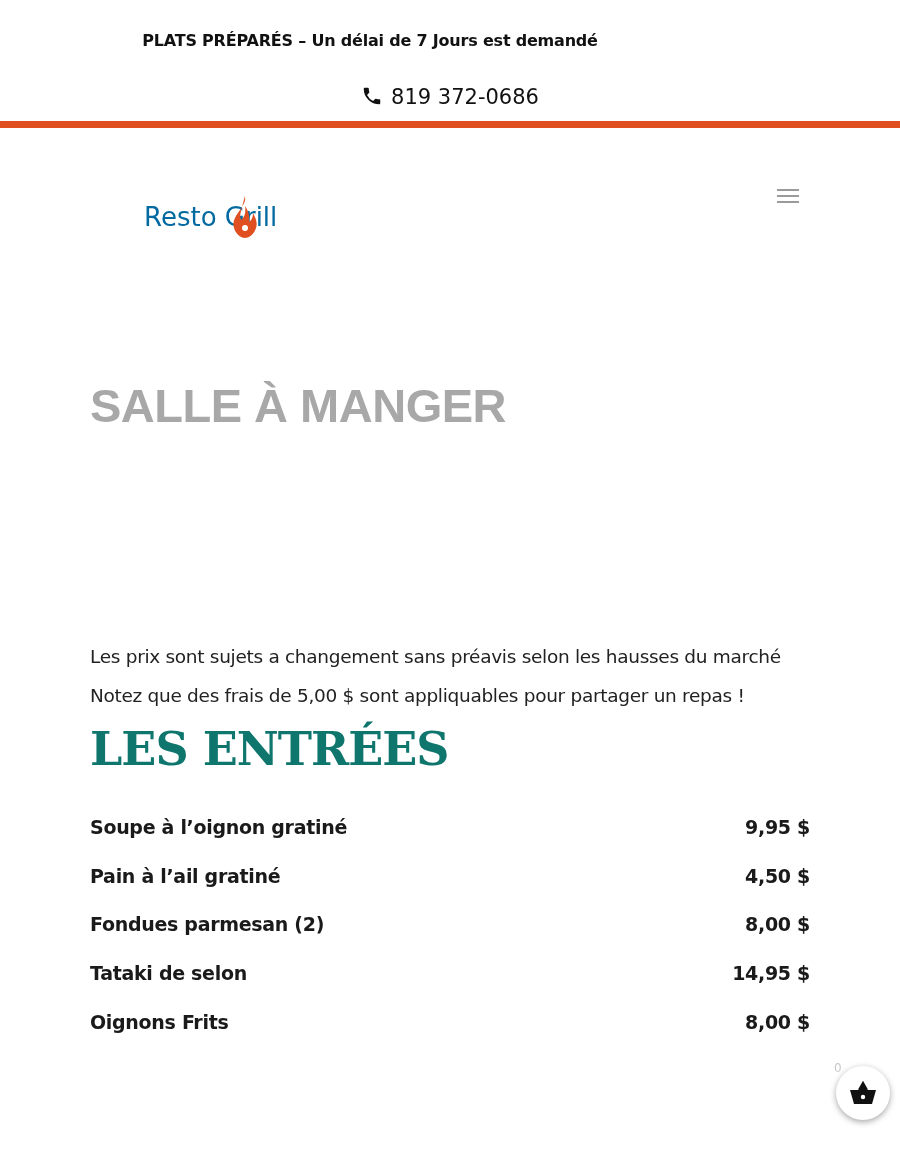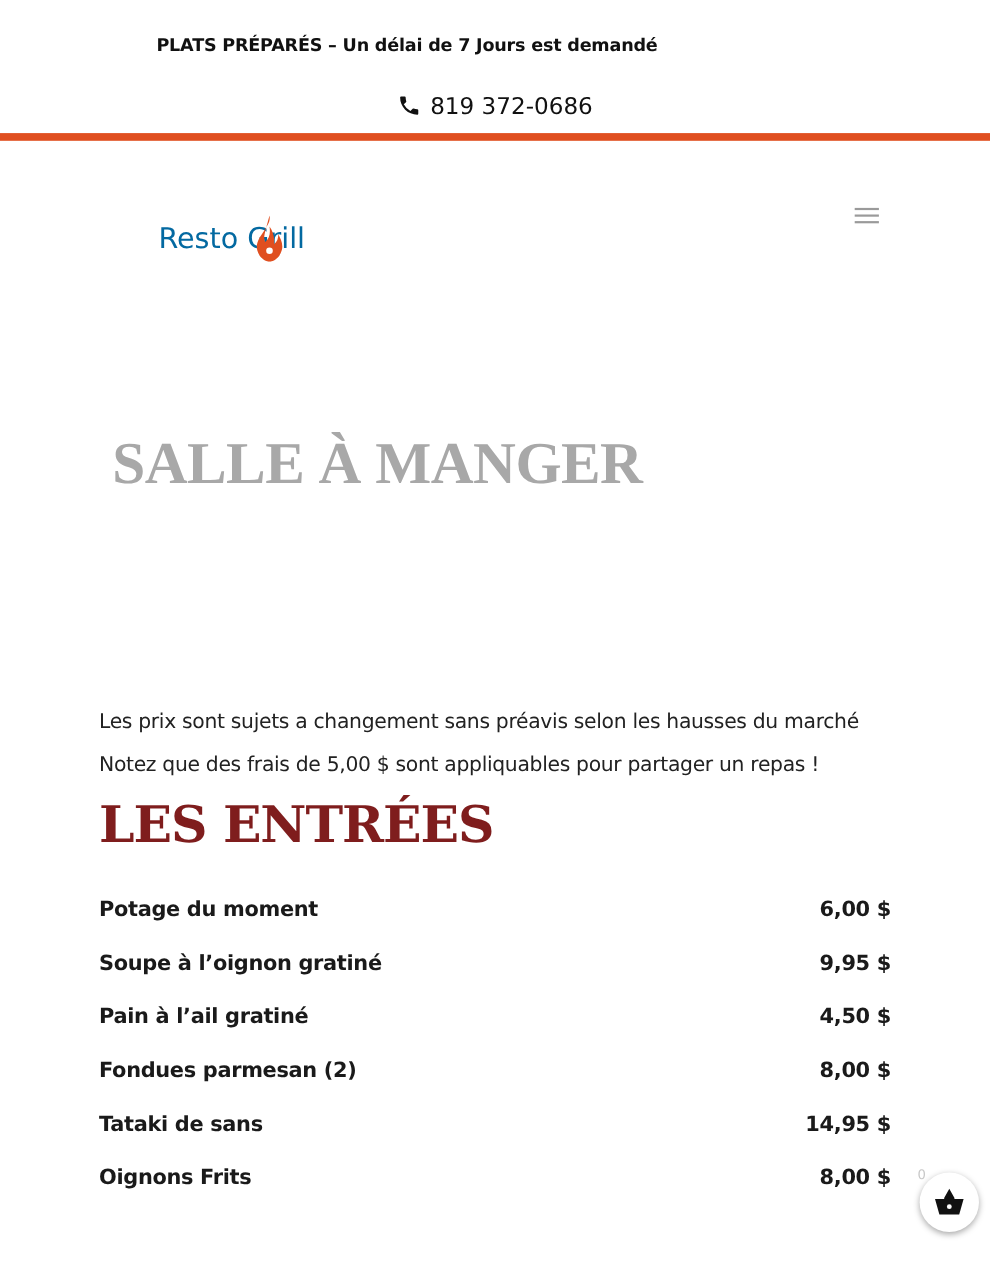--- a/index.html
+++ b/index.html
@@ -16,29 +16,29 @@
   .logo { position: absolute; top: 148px; left: 92px; width: 290px; height: 95px; }
   .logo .l1 { position: absolute; top: 4px; left: 0; font-size: 40px; color: #f4f4f4;
               font-family: "DejaVu Serif", serif; letter-spacing: 1px; white-space: nowrap; }
   .logo .l2 { position: absolute; top: 54px; left: 52px; font-size: 26px; color: #0369a1;
               font-family: "DejaVu Sans", sans-serif; white-space: nowrap; }
   .logo .flame { position: absolute; top: 48px; left: 140px; }
 
   .hamburger { position: absolute; top: 189px; left: 777px; width: 22px; height: 18px; cursor: pointer; }
   .hamburger span { display: block; height: 2px; background: #9a9a9a; margin-bottom: 4px; }
 
-  .page-title { position: absolute; top: 378px; left: 90px; font-size: 54px; font-weight: bold;
-                color: #a8a8a8; letter-spacing: -0.5px; font-family: Liberation Serif, serif; margin: 12px; }
+  .page-title { position: absolute; top: 378px; left: 90px; font-size: 47px; font-weight: bold;
+                color: #a8a8a8; letter-spacing: -0.5px; font-family: Liberation Sans, sans-serif; margin: 0; }
 
   .note { position: absolute; left: 90px; font-size: 18.5px; color: #222; letter-spacing: -0.3px; }
   .note1 { top: 646px; }
   .note2 { top: 685px; }
 
   .section-title { position: absolute; top: 722px; left: 90px; margin: 0; font-size: 46px;
-                   font-weight: bold; color: #7f1d1d; font-family: "DejaVu Serif", "Liberation Serif", serif;
+                   font-weight: bold; color: #0f766e; font-family: "DejaVu Serif", "Liberation Serif", serif;
                    letter-spacing: -1px; }
 
   .menu { position: absolute; top: 816px; left: 90px; width: 720px; }
   .menu-row { display: flex; justify-content: space-between; height: 48.7px; align-items: flex-start; }
   .menu-row .name, .menu-row .price { font-size: 19px; font-weight: bold; color: #1a1a1a; letter-spacing: -0.3px; }
 
   .cart-badge { position: absolute; top: 1061px; left: 834px; font-size: 12px; color: #c8c8c8; }
   .cart-btn { position: absolute; top: 1066px; left: 836px; width: 54px; height: 54px; border-radius: 50%;
               background: #fff; box-shadow: 0 2px 6px rgba(0,0,0,0.35); display: flex; align-items: center;
               justify-content: center; cursor: pointer; }
@@ -72,37 +72,33 @@
 
 <h1 class="page-title">SALLE À MANGER</h1>
 
 <div class="note note1">Les prix sont sujets a changement sans préavis selon les hausses du marché</div>
 <div class="note note2">Notez que des frais de 5,00 $ sont appliquables pour partager un repas !</div>
 
 <h2 class="section-title">LES ENTRÉES</h2>
 
 <div class="menu">
   <div class="menu-row">
-    <span class="name">Potage du moment</span>
-    <span class="price">6,00 $</span>
-  </div>
-  <div class="menu-row">
     <span class="name">Soupe à l’oignon gratiné</span>
     <span class="price">9,95 $</span>
   </div>
   <div class="menu-row">
     <span class="name">Pain à l’ail gratiné</span>
     <span class="price">4,50 $</span>
   </div>
   <div class="menu-row">
     <span class="name">Fondues parmesan (2)</span>
     <span class="price">8,00 $</span>
   </div>
   <div class="menu-row">
-    <span class="name">Tataki de sans</span>
+    <span class="name">Tataki de selon</span>
     <span class="price">14,95 $</span>
   </div>
   <div class="menu-row">
     <span class="name">Oignons Frits</span>
     <span class="price">8,00 $</span>
   </div>
 </div>
 
 <span class="cart-badge">0</span>
 <div class="cart-btn">

